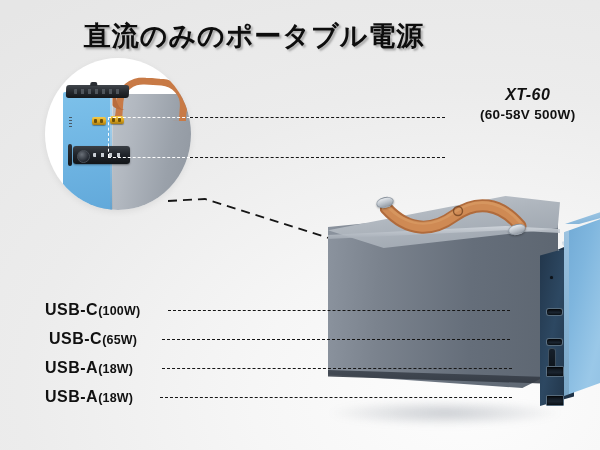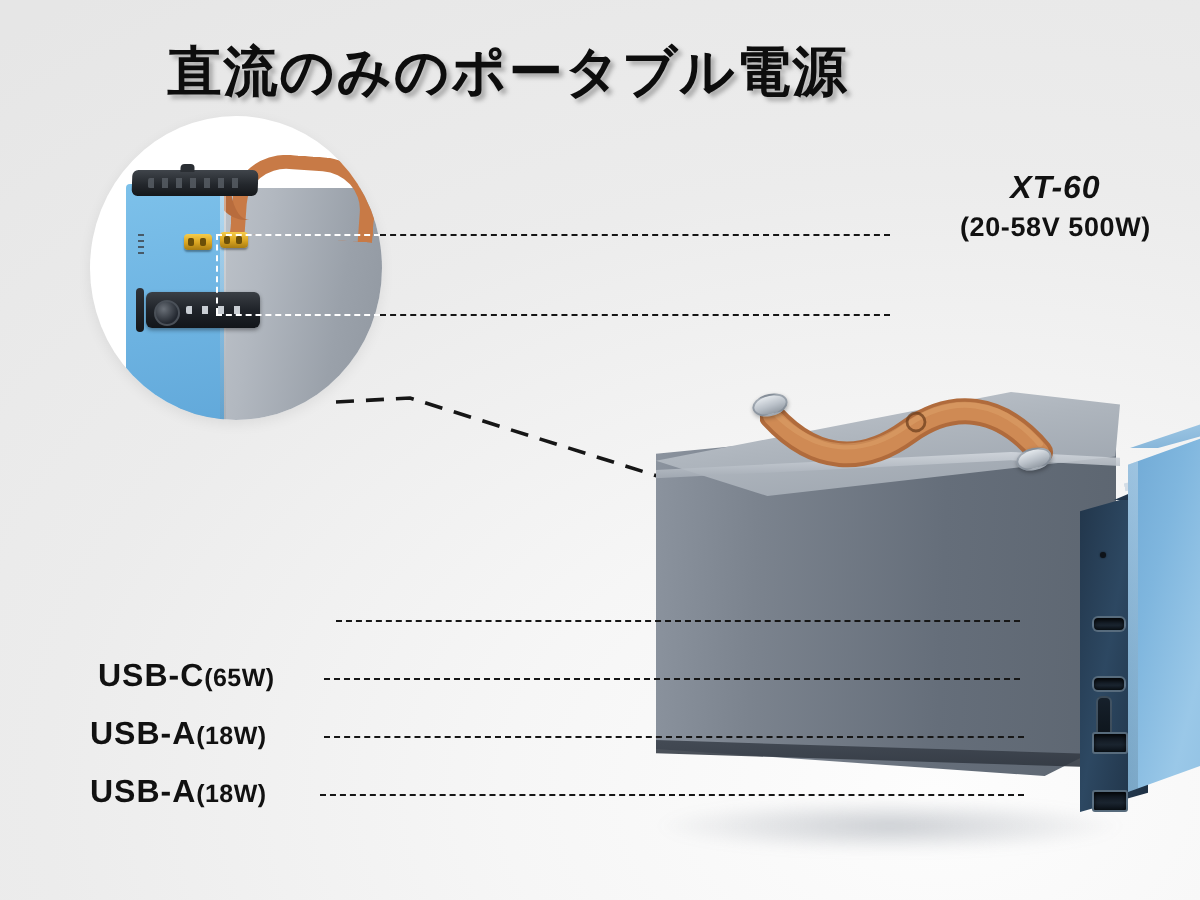--- a/index.html
+++ b/index.html
@@ -253,21 +253,21 @@
 
   <svg style="position:absolute;left:160px;top:188px;width:185px;height:60px;overflow:visible;">
     <polyline points="8,13 45,11 175,52" fill="none" stroke="#161616" stroke-width="1.8" stroke-dasharray="9 6"></polyline>
   </svg>
 
   <div class="lbl lbl-r" style="left:480px;top:86px;">
     <div style="text-align:center;font-style:italic;">
       <span class="big">XT-60</span>
     </div>
     <div style="text-align:center;margin-top:1px;">
-      <span class="sub">(20-58V 500W)</span>
+      <span class="sub">(60-58V 500W)</span>
     </div>
   </div>
 
 
   <div class="dev-shadow"></div>
   <div class="dev">
 
     <div class="body-main"></div>
     <div class="body-top"></div>
     <div class="body-top-edge"></div>
@@ -294,20 +294,23 @@
         <path d="M6,16 C28,40 52,40 74,24 C96,8 120,10 140,34" fill="none" stroke="#b06b3c" stroke-width="13" stroke-linecap="round"></path>
         <path d="M6,16 C28,40 52,40 74,24 C96,8 120,10 140,34" fill="none" stroke="#cf8a54" stroke-width="9" stroke-linecap="round"></path>
         <path d="M6,13 C28,36 52,36 74,20 C96,5 120,7 140,30" fill="none" stroke="#dda068" stroke-width="3" stroke-linecap="round" opacity=".55"></path>
         <circle cx="78" cy="19" r="4.5" fill="none" stroke="#6d3f1d" stroke-width="1.4" opacity=".75"></circle>
       </svg>
     </div>
     <div class="rivet" style="left:58px;top:9px;transform:rotate(-14deg);"></div>
     <div class="rivet" style="left:190px;top:36px;transform:rotate(-14deg);"></div>
   </div>
 
+  <div class="lbl lbl-l" style="left:45px;top:301px;">
+    <span class="big">USB-C</span><span class="small">(100W)</span>
+  </div>
   <div class="dash" style="left:168px;top:310px;width:342px;"></div>
 
   <div class="lbl lbl-l" style="left:49px;top:330px;">
     <span class="big">USB-C</span><span class="small">(65W)</span>
   </div>
   <div class="dash" style="left:162px;top:339px;width:348px;"></div>
 
   <div class="lbl lbl-l" style="left:45px;top:359px;">
     <span class="big">USB-A</span><span class="small">(18W)</span>
   </div>

